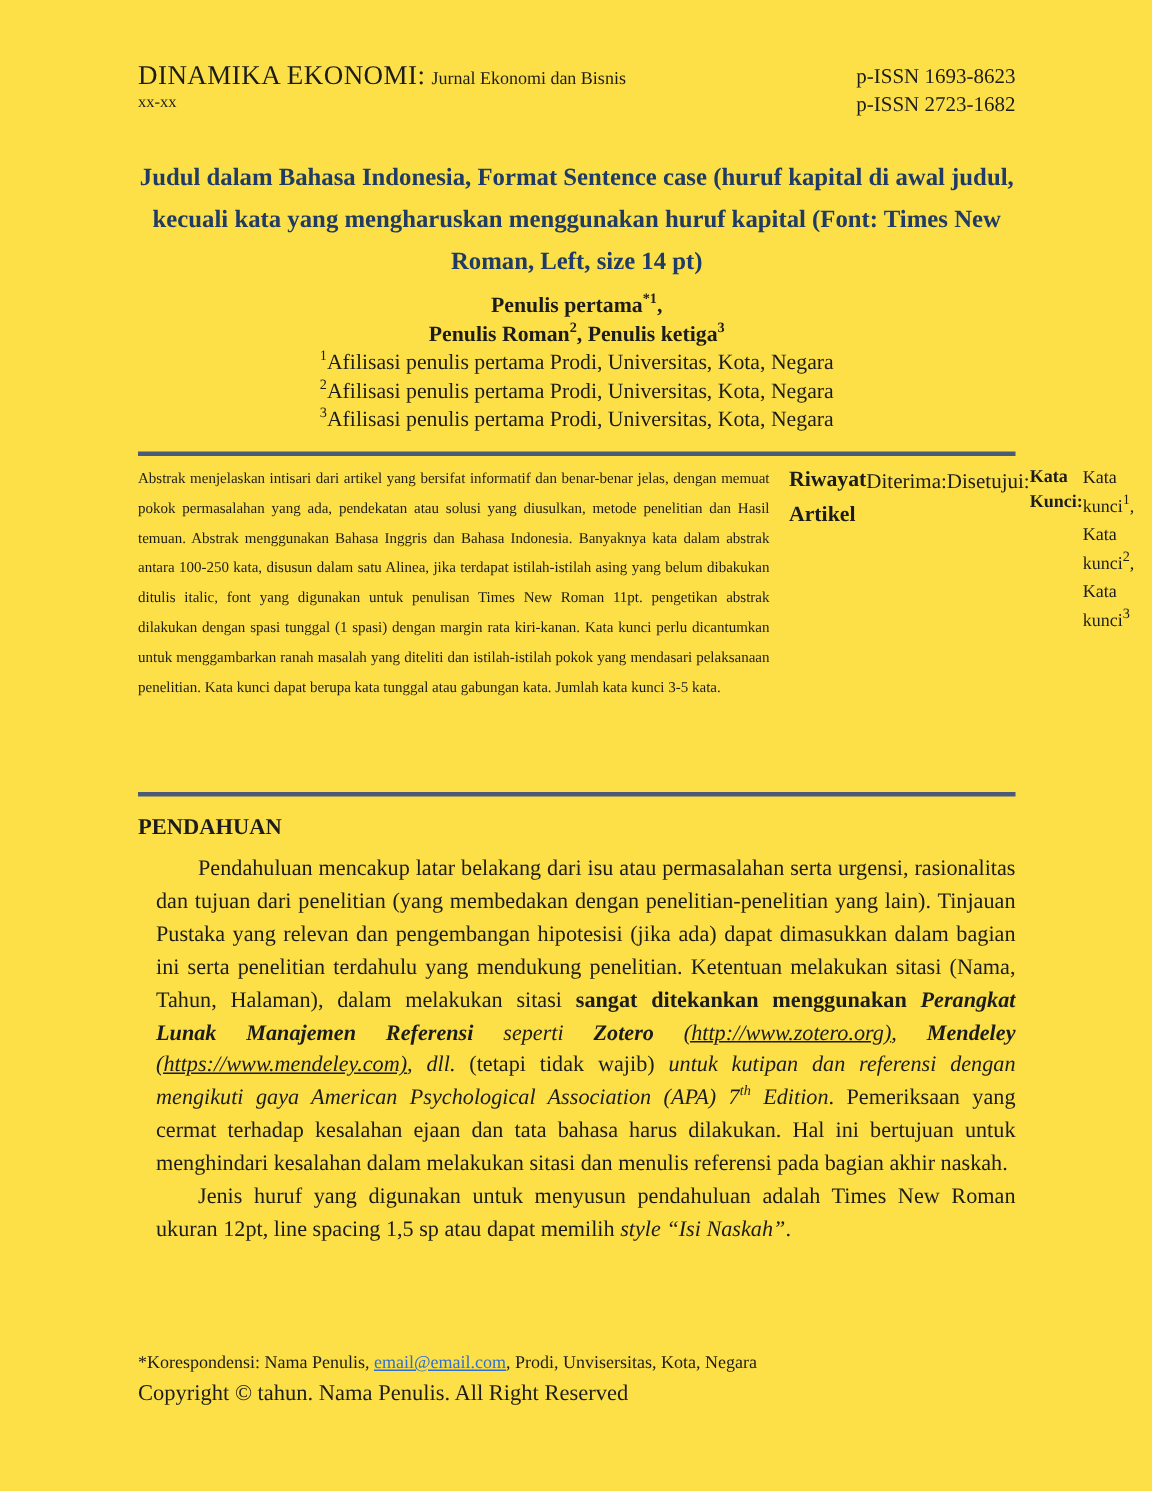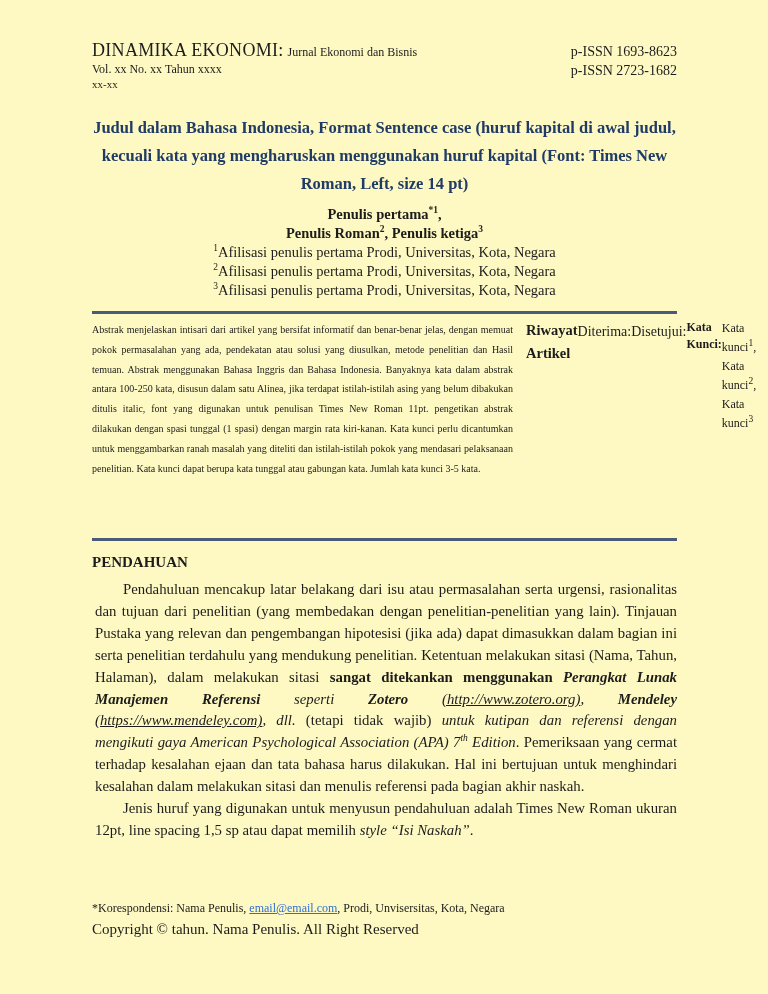--- a/index.html
+++ b/index.html
@@ -1,21 +1,21 @@
 <!DOCTYPE html>
 <html><head>
 <meta charset="utf-8">
 <style>
   html,body{margin:0;padding:0;background:#ffffff;}
   .page{
     position:relative;
     width:768px;height:994px;
     box-sizing:border-box;
     padding:40px 91px 0 92px;
-    background:#fef9c3;
+    background:#fde047;
     font-family:"Liberation Serif","DejaVu Serif",serif;
     color:#1c1c1c;
     overflow:hidden;
   }
   
   .jheader{display:flex;justify-content:space-between;align-items:flex-start;}
   .jh-name{font-size:18px;letter-spacing:.3px;}
   .jh-sub{font-size:12px;}
   .jh-vol{font-size:12px;margin-top:1px;}
   .jh-pp{font-size:11px;margin-top:1px;}
@@ -44,21 +44,21 @@
   .abs-label{font-size:14px;font-weight:bold;line-height:21px;}
   .abs-body{font-size:10px;line-height:19.8px;text-align:justify;margin-top:1px;}
   .abs-right{flex:1;margin-left:13px;display:flex;flex-direction:row;}
   .hist-title{font-size:14.5px;font-weight:bold;line-height:23px;}
   .hist-line{font-size:14px;line-height:25px;}
   .abs-divider{border:0;border-top:2.5px solid #4a5a78;margin:7px 0 15px 0;width:100%;}
   .kw-title{font-size:12px;font-weight:bold;line-height:17px;margin-bottom:2px;}
   .kw-body{font-size:12px;line-height:19px;}
   
   .sec-heading{margin:13px 0 0 0;font-size:15px;font-weight:bold;}
-  .body-text{margin:8px 0 0 3px;font-size:14.8px;line-height:21.9px;text-align:justify;text-indent:28px;}
+  .body-text{margin:8px 0 0 12px;font-size:14.8px;line-height:21.9px;text-align:justify;text-indent:28px;}
   .body-text.p2{margin-top:0;}
   .b{font-weight:bold;}
   .i{font-style:italic;}
   .u{text-decoration:underline;}
   
   .pfooter{position:absolute;left:92px;right:91px;bottom:54px;}
   .corr{font-size:12px;line-height:17px;}
   .email-link{color:#2f6fd0;text-decoration:underline;cursor:pointer;}
   .copyright{font-size:15px;line-height:21px;margin-top:2px;}
 </style>
@@ -66,21 +66,20 @@
 <body>
 
 <div class="page">
 
   <div class="jheader">
     <div>
       <div>
         <span class="jh-name">DINAMIKA EKONOMI:</span>
         <span class="jh-sub">Jurnal Ekonomi dan Bisnis</span>
       </div>
-      <div class="jh-vol">Vol. xx No. xx Tahun xxxx</div>
       <div class="jh-pp">xx-xx</div>
     </div>
     <div class="jh-issn">
       <div>p-ISSN 1693-8623</div>
       <div>p-ISSN 2723-1682</div>
     </div>
   </div>
 
   <h1 class="title">Judul dalam Bahasa Indonesia, Format Sentence case (huruf kapital di awal judul, kecuali kata yang mengharuskan menggunakan huruf kapital (Font: Times New Roman, Left, size 14 pt)</h1>
 

